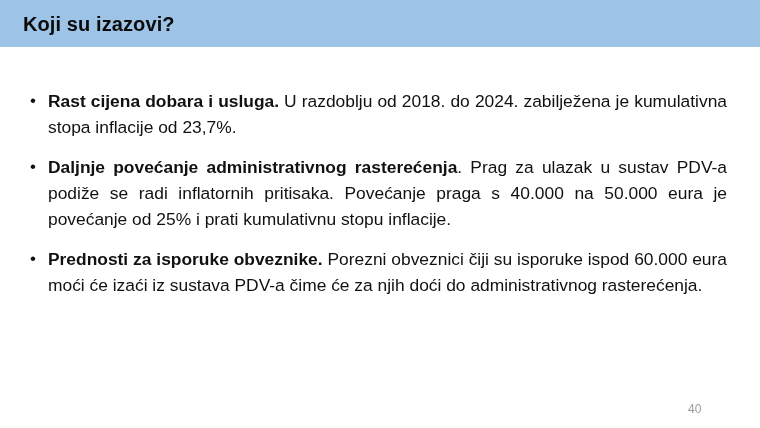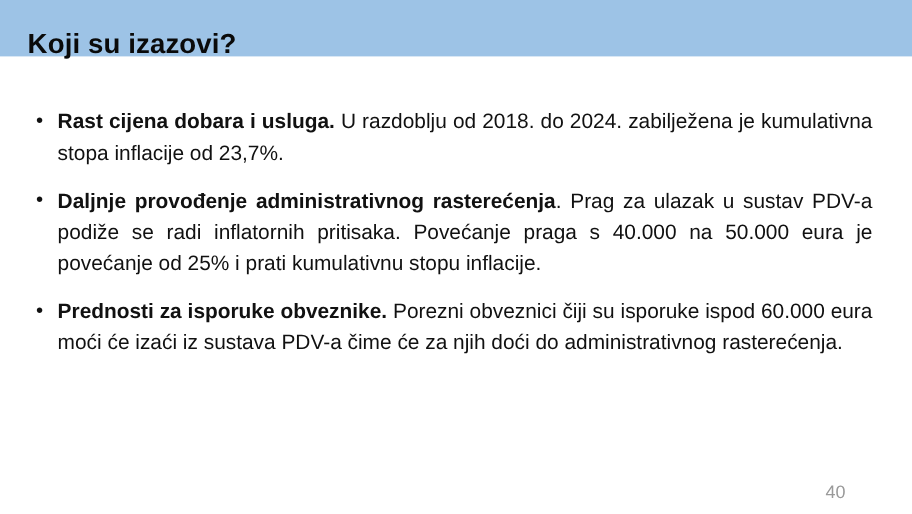--- a/index.html
+++ b/index.html
@@ -19,23 +19,23 @@
       position: absolute;
       left: 0;
       top: 0;
       width: 760px;
       height: 47px;
       background: #9dc3e6;
     }
     .title {
       position: absolute;
       left: 23px;
-      top: 20px;
+      top: 8px;
       margin: 0;
-      font-size: 23px;
+      font-size: 20px;
       font-weight: bold;
       color: #0a0a0a;
       letter-spacing: 0.1px;
       line-height: 32px;
       white-space: nowrap;
     }
     .content {
       position: absolute;
       left: 30px;
       top: 88px;
@@ -55,36 +55,36 @@
       left: 0;
       top: 0;
       font-size: 17px;
       line-height: 26px;
     }
     .bullet b { font-weight: bold; }
     .page-number {
       position: absolute;
       left: 688px;
       top: 402px;
-      font-size: 15px;
+      font-size: 12px;
       color: #9a9a9a;
     }
   </style>
 </head>
 <body>
 
 <div class="title-bar">
   <h1 class="title">Koji su izazovi?</h1>
 </div>
 
 <div class="content">
   <p class="bullet">
     <span class="bullet-dot">•</span><b>Rast cijena dobara i usluga.</b><span> U razdoblju od 2018. do 2024. zabilježena je kumulativna stopa inflacije od 23,7%.</span>
   </p>
   <p class="bullet">
-    <span class="bullet-dot">•</span><b>Daljnje provođenje administrativnog rasterećenja</b><span>. Prag za ulazak u sustav PDV-a podiže se radi inflatornih pritisaka. Povećanje praga s 40.000 na 50.000 eura je povećanje od 25% i prati kumulativnu stopu inflacije.</span>
+    <span class="bullet-dot">•</span><b>Daljnje povećanje administrativnog rasterećenja</b><span>. Prag za ulazak u sustav PDV-a podiže se radi inflatornih pritisaka. Povećanje praga s 40.000 na 50.000 eura je povećanje od 25% i prati kumulativnu stopu inflacije.</span>
   </p>
   <p class="bullet">
     <span class="bullet-dot">•</span><b>Prednosti za isporuke obveznike.</b><span> Porezni obveznici čiji su isporuke ispod 60.000 eura moći će izaći iz sustava PDV-a čime će za njih doći do administrativnog rasterećenja.</span>
   </p>
 </div>
 
 <div class="page-number">40</div>
 
 </body></html>

